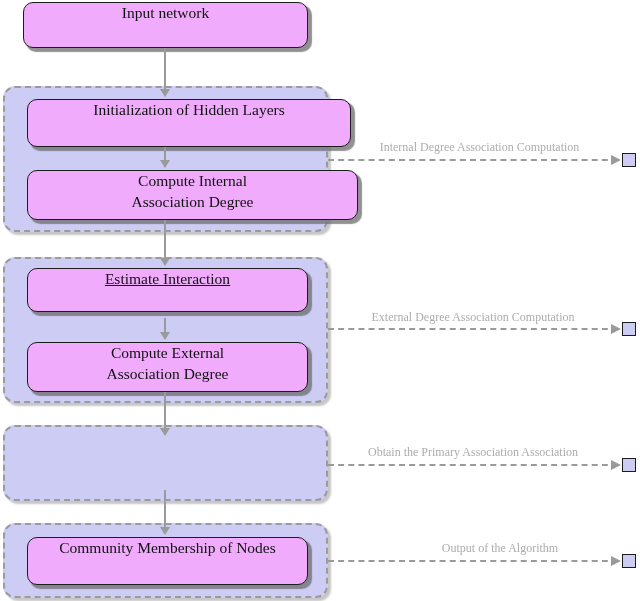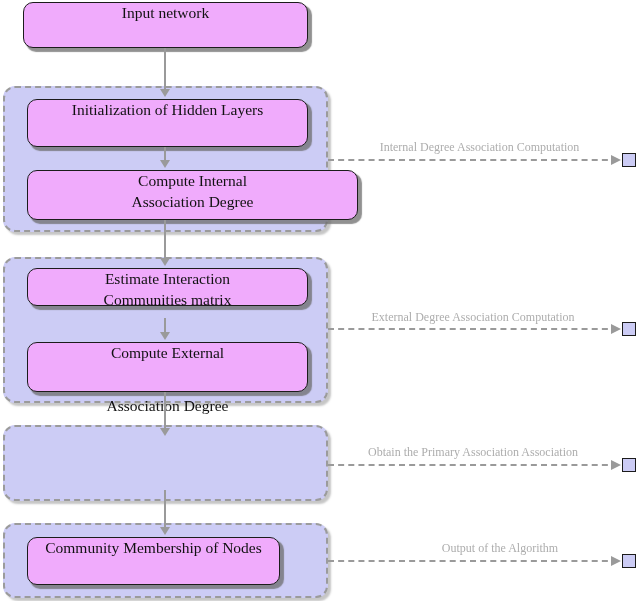--- a/index.html
+++ b/index.html
@@ -90,41 +90,40 @@
 
   <div class="group" style="left:3px; top:86px; width:325px; height:146px;"></div>
   <div class="group" style="left:3px; top:257px; width:325px; height:146px;"></div>
   <div class="group" style="left:3px; top:425px; width:325px; height:76px;"></div>
   <div class="group" style="left:3px; top:523px; width:325px; height:75px;"></div>
 
   <div class="node" style="left:23px; top:2px; width:285px; height:46px;">
     <span>Input network</span>
   </div>
 
-  <div class="node" style="left:27px; top:99px; width:281px; height:48px;">
+  <div class="node" style="left:27px; top:99px; width:324px; height:48px;">
     <span>Initialization of Hidden Layers</span>
   </div>
 
   <div class="node" style="left:27px; top:170px; width:331px; height:50px;">
     <span>Compute Internal</span>
     <span>Association Degree</span>
   </div>
 
-  <div class="node" style="left:27px; top:268px; width:281px; height:38px;">
+  <div class="node" style="left:27px; top:268px; width:281px; height:44px;text-decoration:underline;">
     <span>Estimate Interaction</span>
-    <span>Communities matrix</span>
   </div>
 
-  <div class="node" style="left:27px; top:342px; width:281px; height:50px;gap:32px;">
+  <div class="node" style="left:27px; top:342px; width:281px; height:50px;">
     <span>Compute External</span>
     <span>Association Degree</span>
   </div>
 
 
-  <div class="node" style="left:27px; top:537px; width:253px; height:48px;">
+  <div class="node" style="left:27px; top:537px; width:281px; height:48px;">
     <span>Community Membership of Nodes</span>
   </div>
 
   <div class="varrow" style="left:160px; top:48px; height:49px;">
     <i class="shaft"></i>
       <i class="vhead"></i>
   </div>
   <div class="varrow" style="left:160px; top:147px; height:21px;">
     <i class="shaft"></i>
       <i class="vhead"></i>

